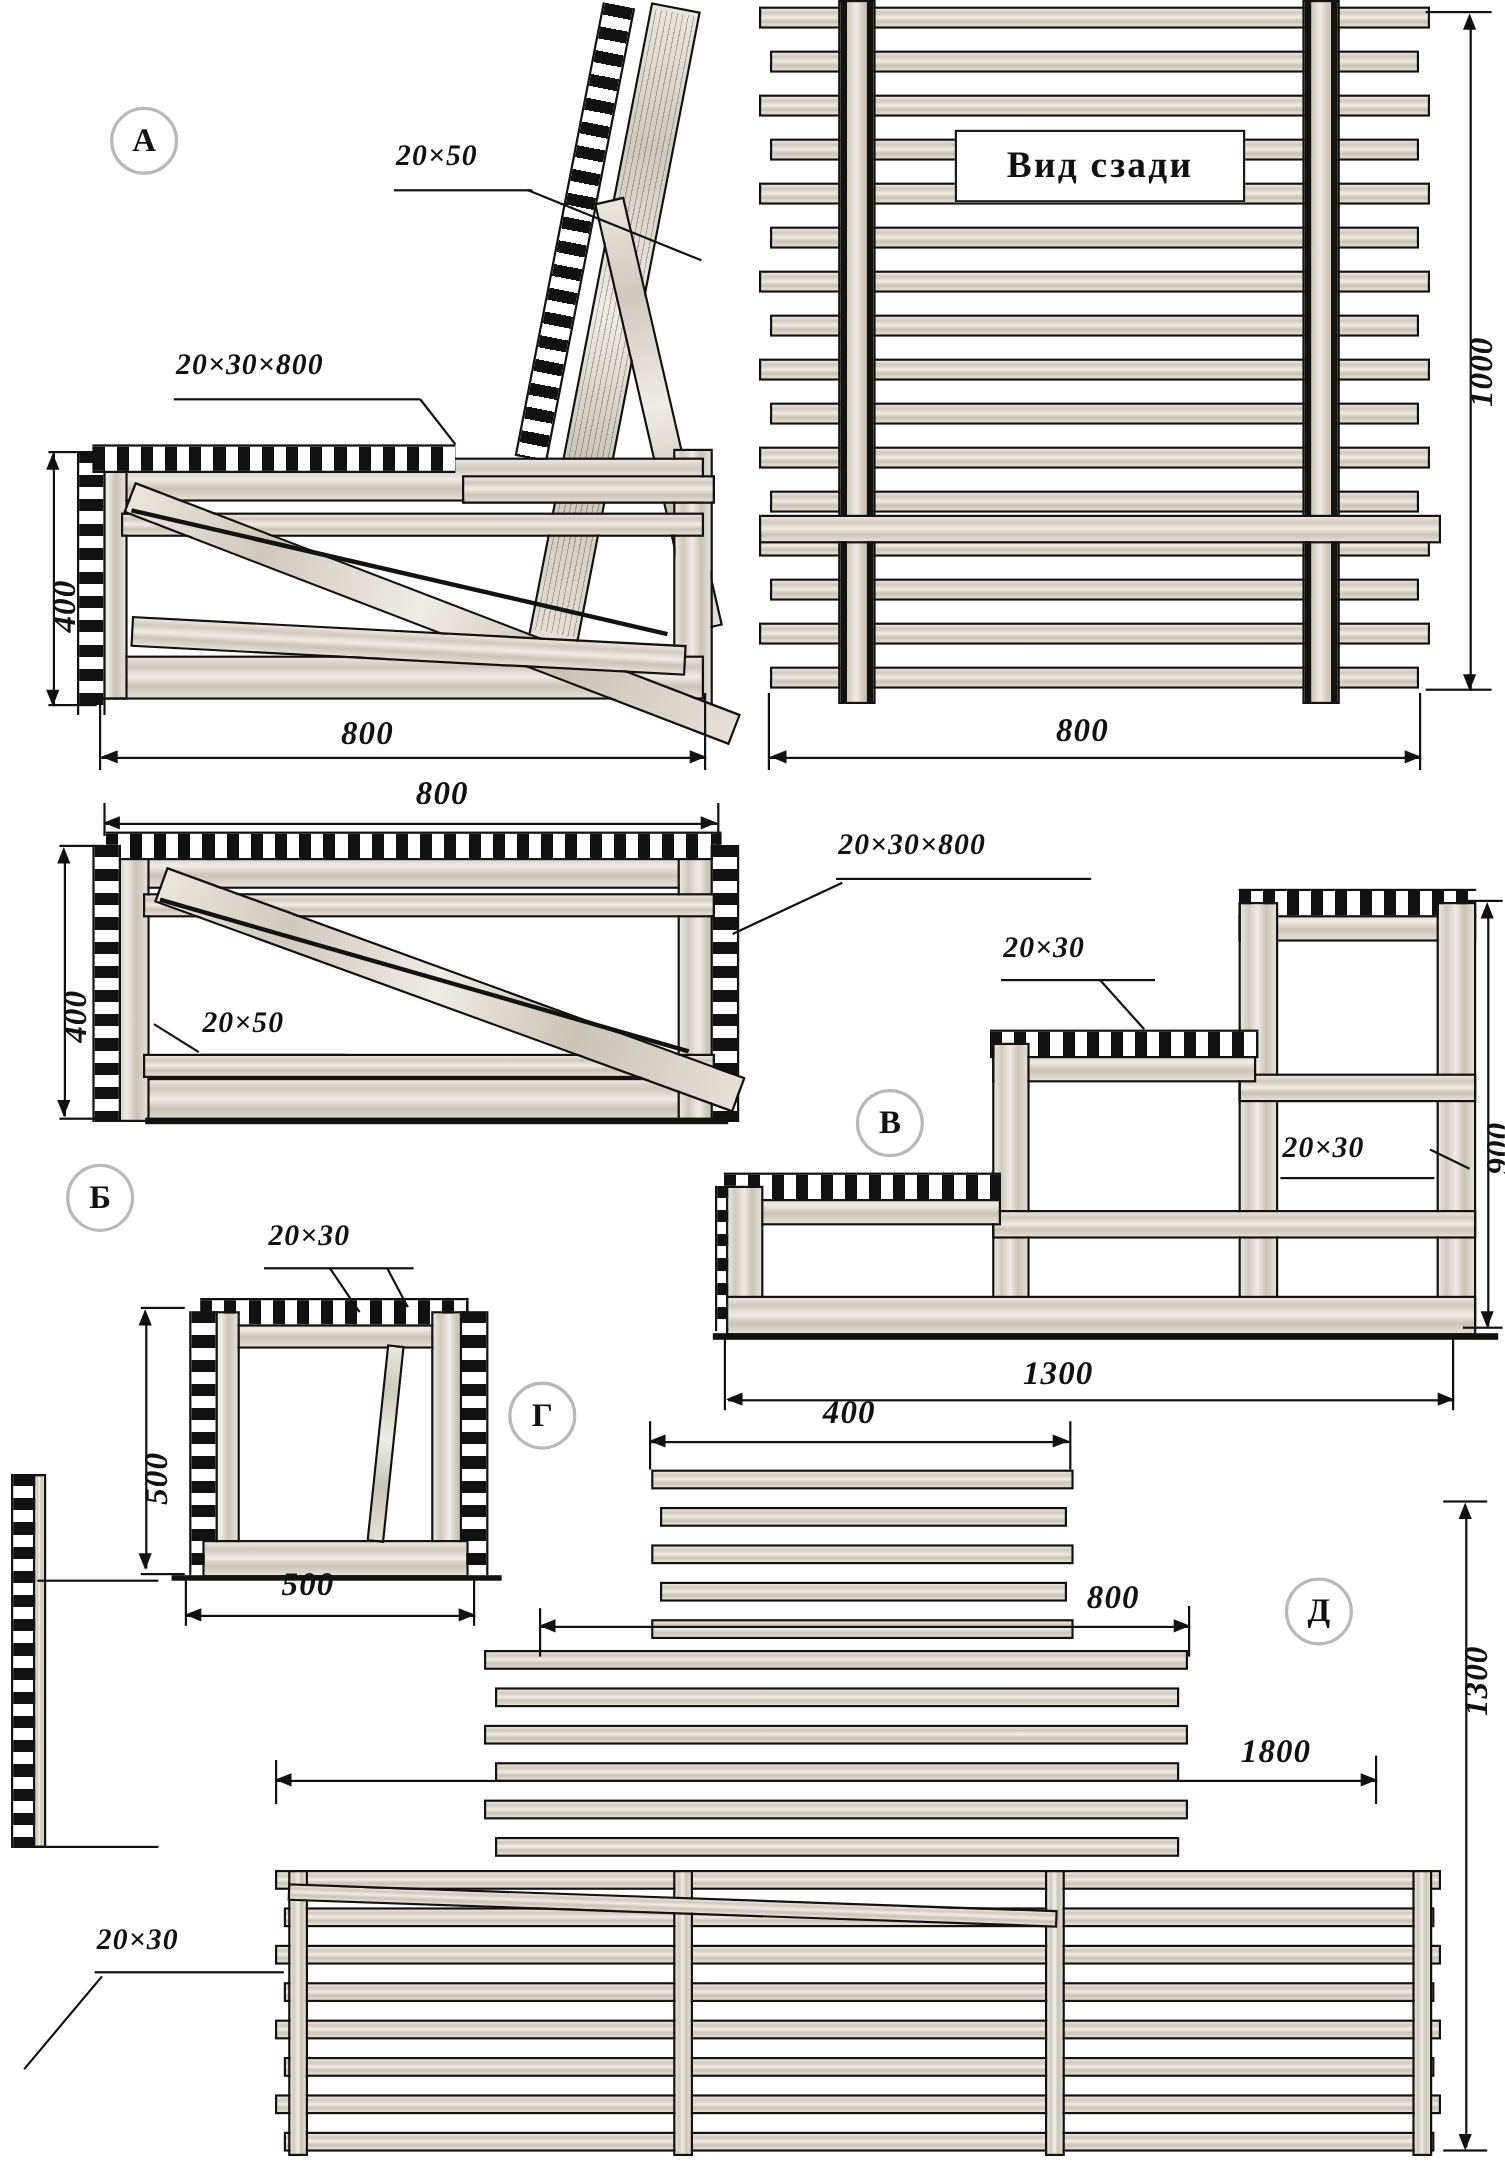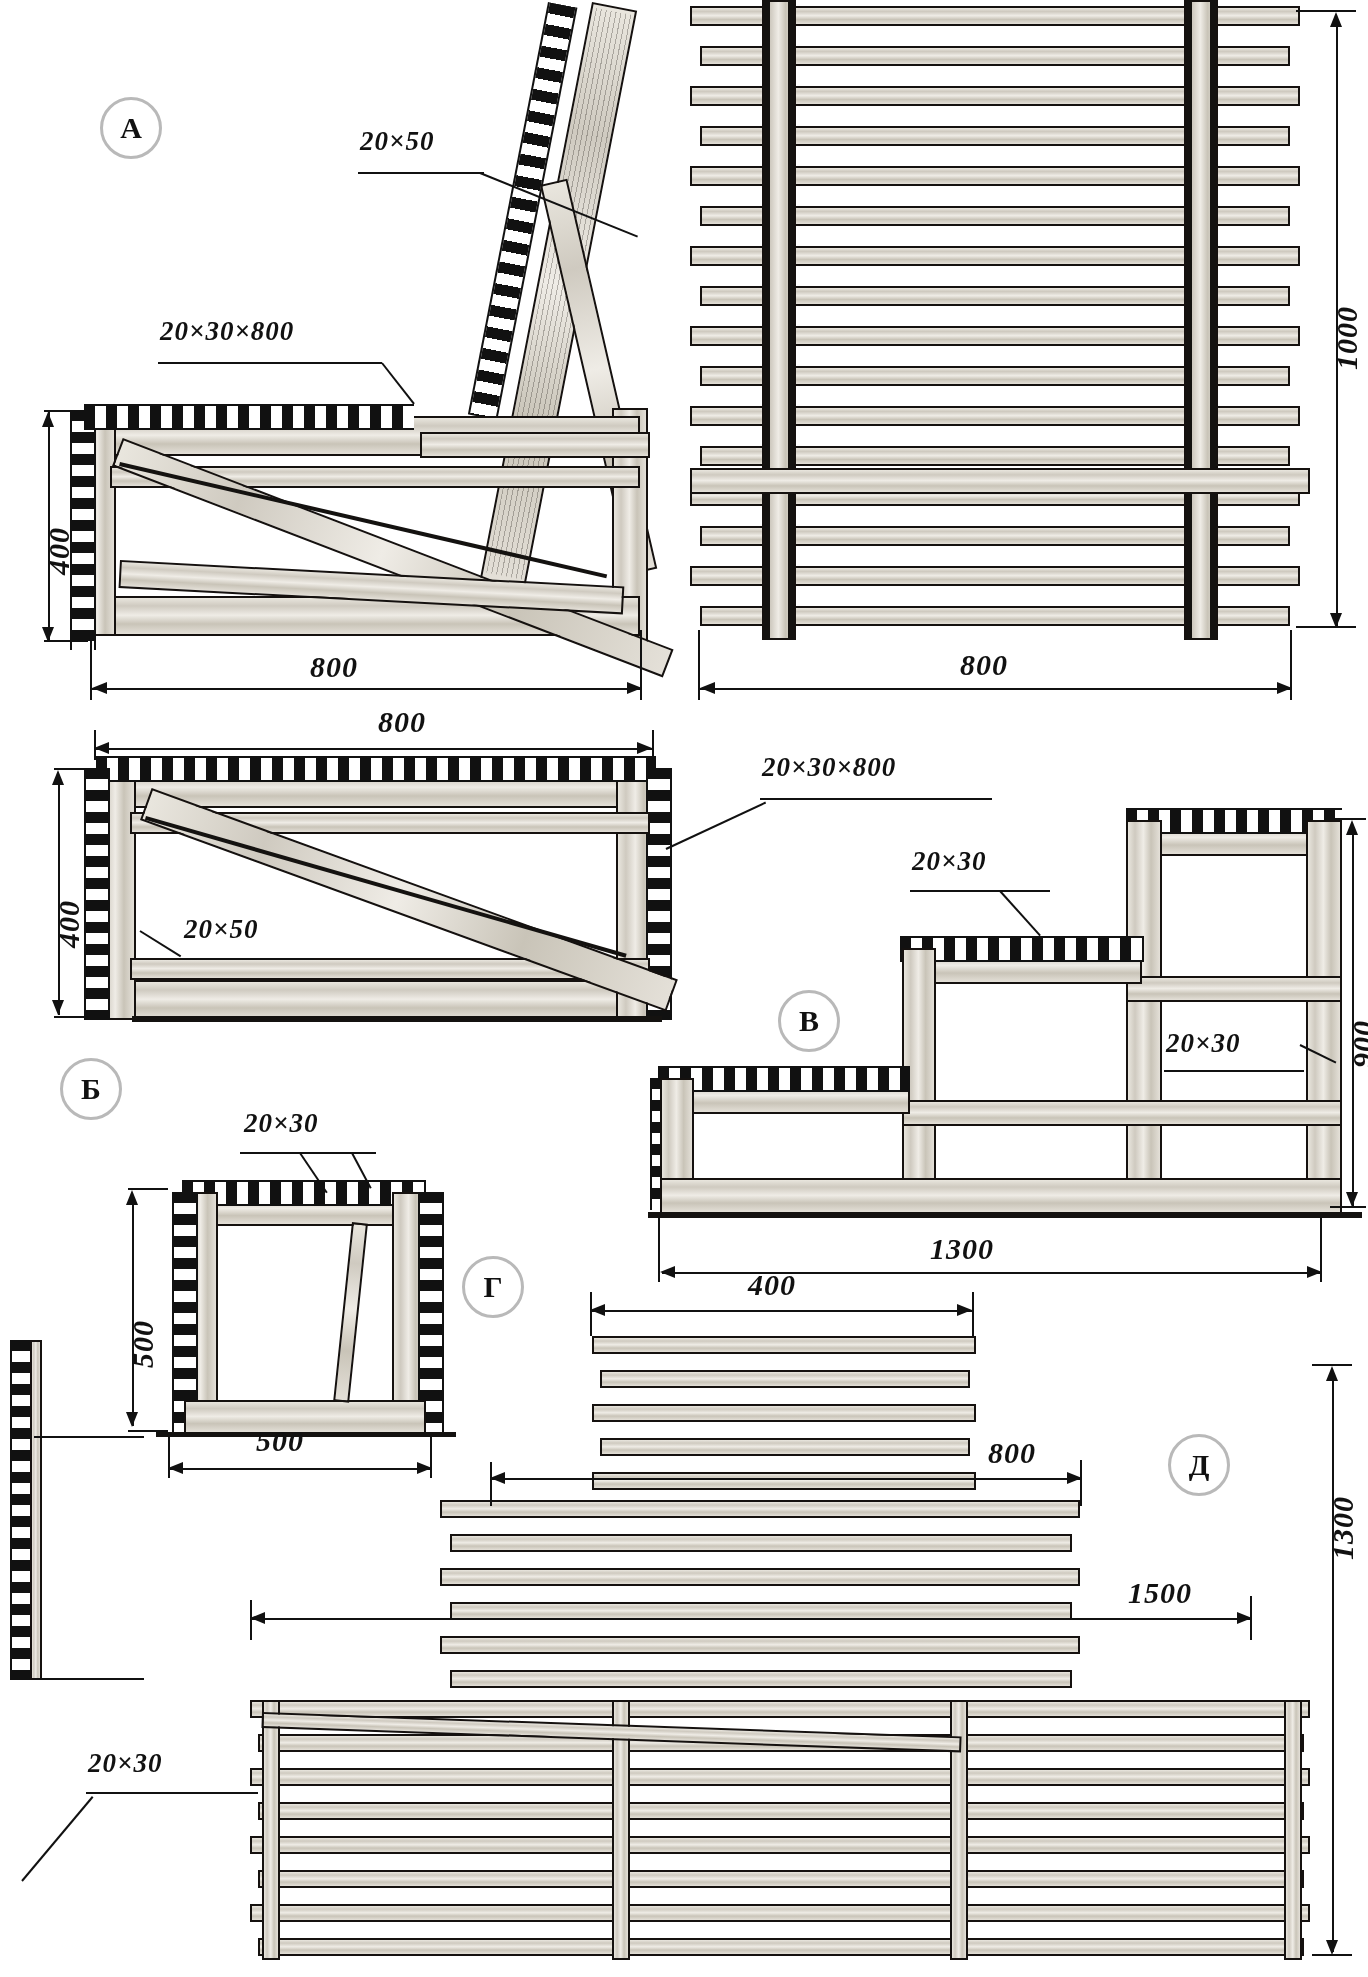--- a/index.html
+++ b/index.html
@@ -124,20 +124,23 @@
 
   <div class="slat v" style="left:762px;top:0px;width:34px;height:640px;"></div>
   <div class="dark" style="left:764px;top:0px;width:6px;height:640px;"></div>
   <div class="dark" style="left:788px;top:0px;width:6px;height:640px;"></div>
   <div class="slat v" style="left:1184px;top:0px;width:34px;height:640px;"></div>
   <div class="dark" style="left:1186px;top:0px;width:6px;height:640px;"></div>
   <div class="dark" style="left:1210px;top:0px;width:6px;height:640px;"></div>
 
   <div class="slat" style="left:690px;top:468px;width:620px;height:26px;"></div>
 
+  <div class="caption" style="left:868px;top:118px;width:260px;height:62px;">
+    <span>Вид сзади</span>
+  </div>
 
   <div class="dimvert" style="left:1336px;top:18px;height:610px;"></div>
   <div class="arrow ar-u" style="left:1330px;top:12px;"></div>
   <div class="arrow ar-d" style="left:1330px;top:613px;"></div>
   <div class="ext" style="left:1296px;top:10px;width:60px;height:2px;"></div>
   <div class="ext" style="left:1296px;top:626px;width:60px;height:2px;"></div>
   <div class="lbl dim rot" style="left:1330px;top:370px;transform:rotate(-90deg);">1000</div>
 
   <div class="dimline" style="left:700px;top:688px;width:592px;"></div>
   <div class="arrow ar-l" style="left:700px;top:682px;"></div>
@@ -313,21 +316,21 @@
   <div class="arrow ar-r" style="left:1067px;top:1472px;"></div>
   <div class="ext" style="left:490px;top:1462px;width:2px;height:44px;"></div>
   <div class="ext" style="left:1080px;top:1460px;width:2px;height:46px;"></div>
   <div class="lbl dim" style="left:988px;top:1436px;">800</div>
 
   <div class="dimline" style="left:252px;top:1618px;width:1000px;"></div>
   <div class="arrow ar-l" style="left:250px;top:1612px;"></div>
   <div class="arrow ar-r" style="left:1237px;top:1612px;"></div>
   <div class="ext" style="left:250px;top:1600px;width:2px;height:40px;"></div>
   <div class="ext" style="left:1250px;top:1596px;width:2px;height:44px;"></div>
-  <div class="lbl dim" style="left:1128px;top:1576px;">1500</div>
+  <div class="lbl dim" style="left:1128px;top:1576px;">1800</div>
 
   <div class="dimvert" style="left:1332px;top:1372px;height:580px;"></div>
   <div class="arrow ar-u" style="left:1326px;top:1366px;"></div>
   <div class="arrow ar-d" style="left:1326px;top:1940px;"></div>
   <div class="ext" style="left:1312px;top:1364px;width:40px;height:2px;"></div>
   <div class="ext" style="left:1312px;top:1954px;width:40px;height:2px;"></div>
   <div class="lbl dim rot" style="left:1326px;top:1560px;transform:rotate(-90deg);">1300</div>
 
   <div class="teeth-v" style="left:10px;top:1340px;width:24px;height:340px;"></div>
   <div class="slat v" style="left:30px;top:1340px;width:12px;height:340px;"></div>

